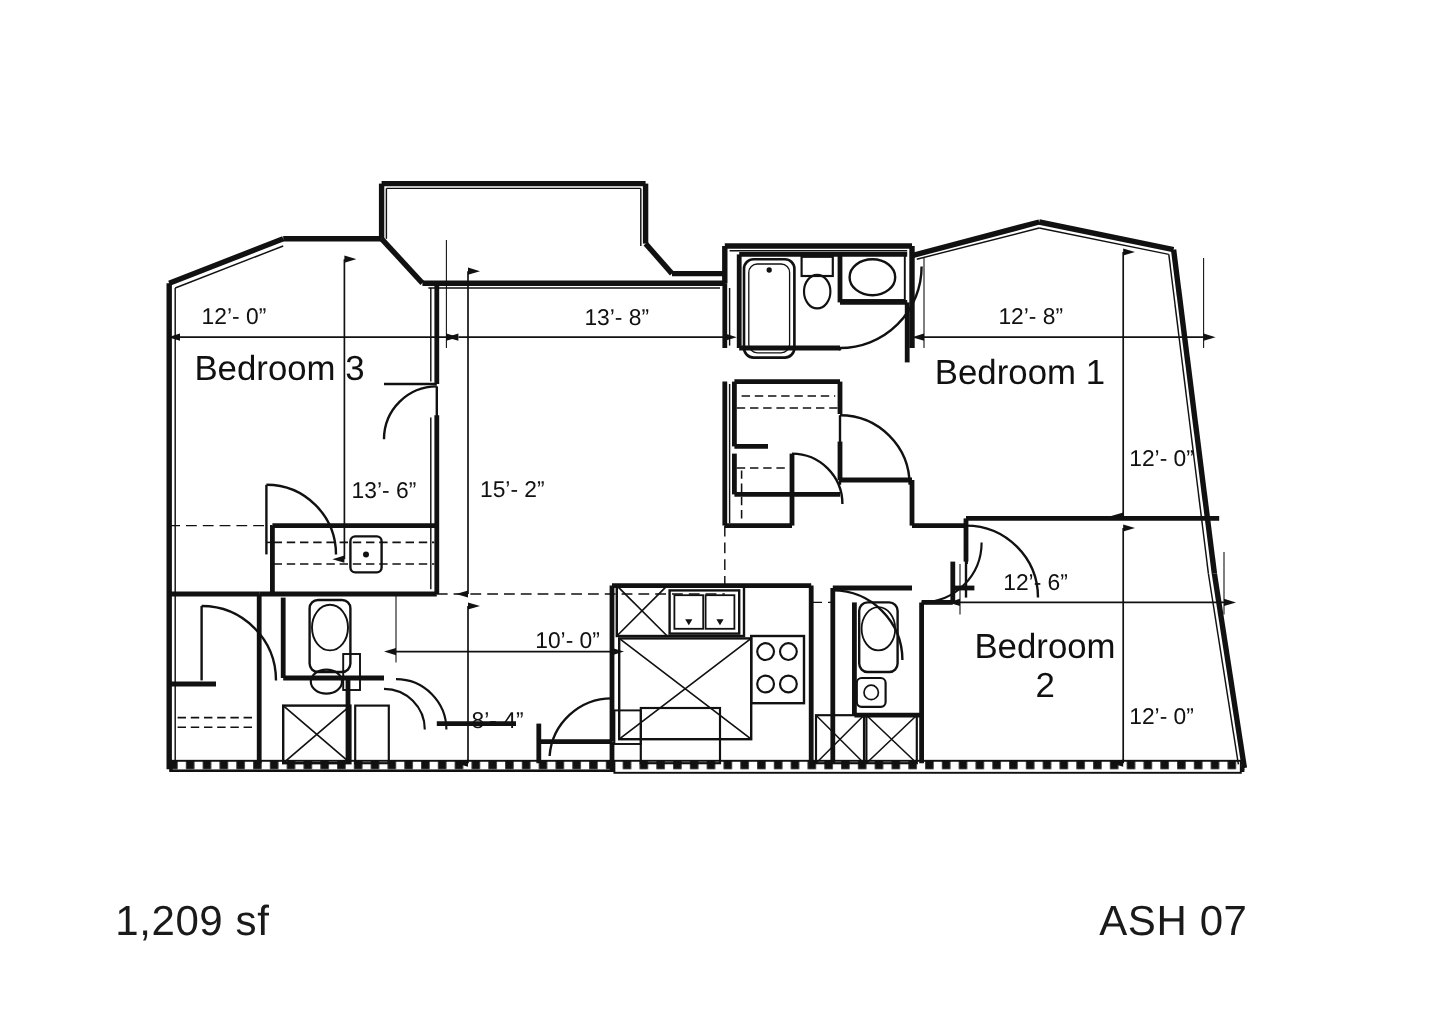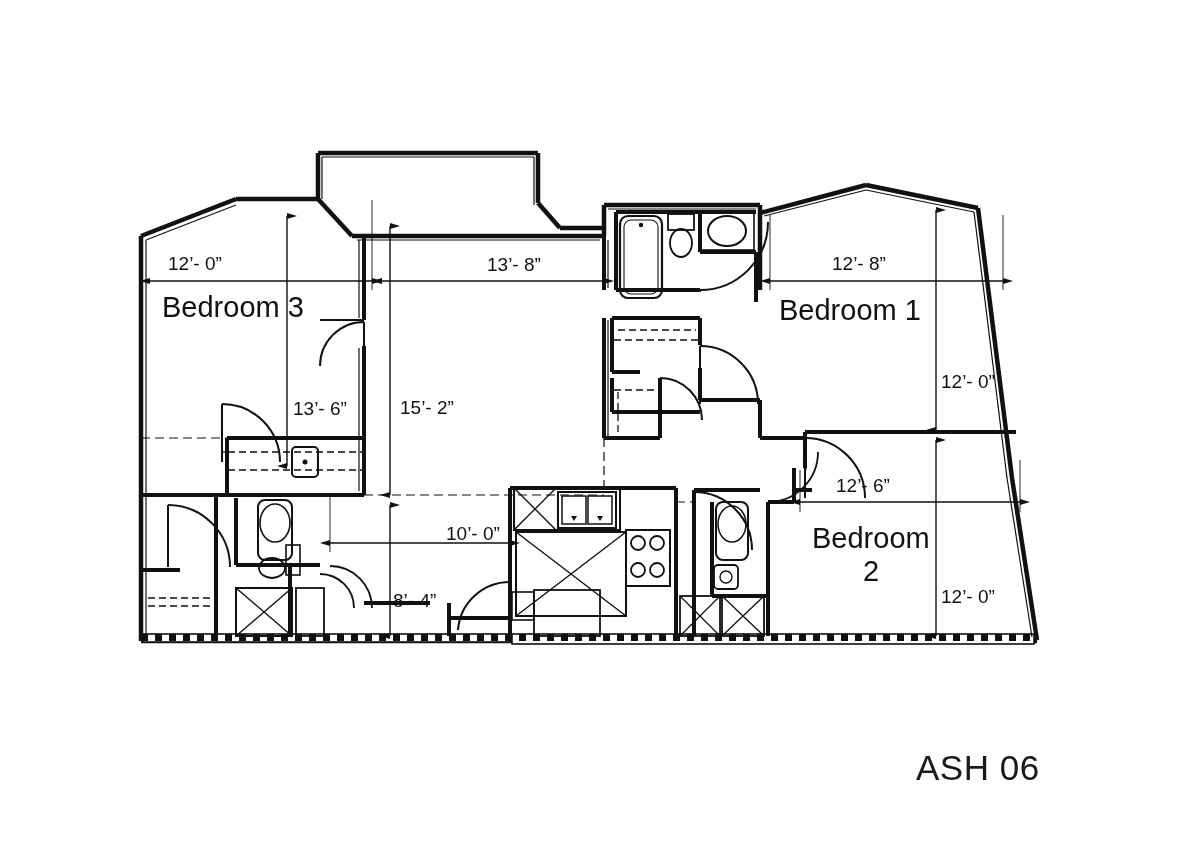--- a/index.html
+++ b/index.html
@@ -381,16 +381,17 @@
       <text class="svg-dim-text" x="293" y="415">13’- 6”</text>
       <text class="svg-dim-text" x="400" y="414">15’- 2”</text>
       <text class="svg-dim-text" x="941" y="388">12’- 0”</text>
       <text class="svg-dim-text" x="446" y="540">10’- 0”</text>
       <text class="svg-dim-text" x="393" y="607">8’- 4”</text>
       <text class="svg-dim-text" x="836" y="492">12’- 6”</text>
       <text class="svg-dim-text" x="941" y="603">12’- 0”</text>
     </g>
   </svg>
 
-
-  <div class="footer-label" id="plan-code-label">ASH 06</div>
+  <div class="footer-label" id="area-label">1,209 sf</div>
+
+  <div class="footer-label" id="plan-code-label">ASH 07</div>
 
 </div>
 
 </body></html>

